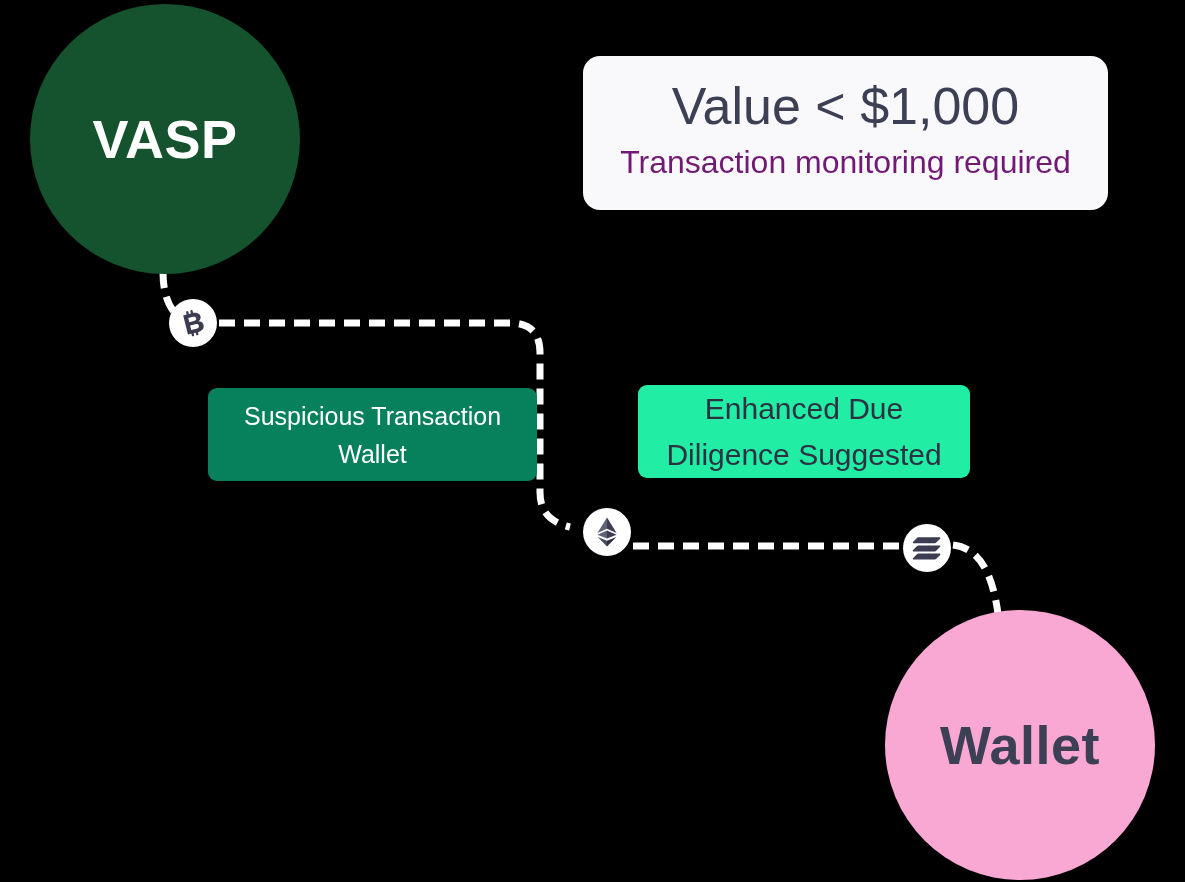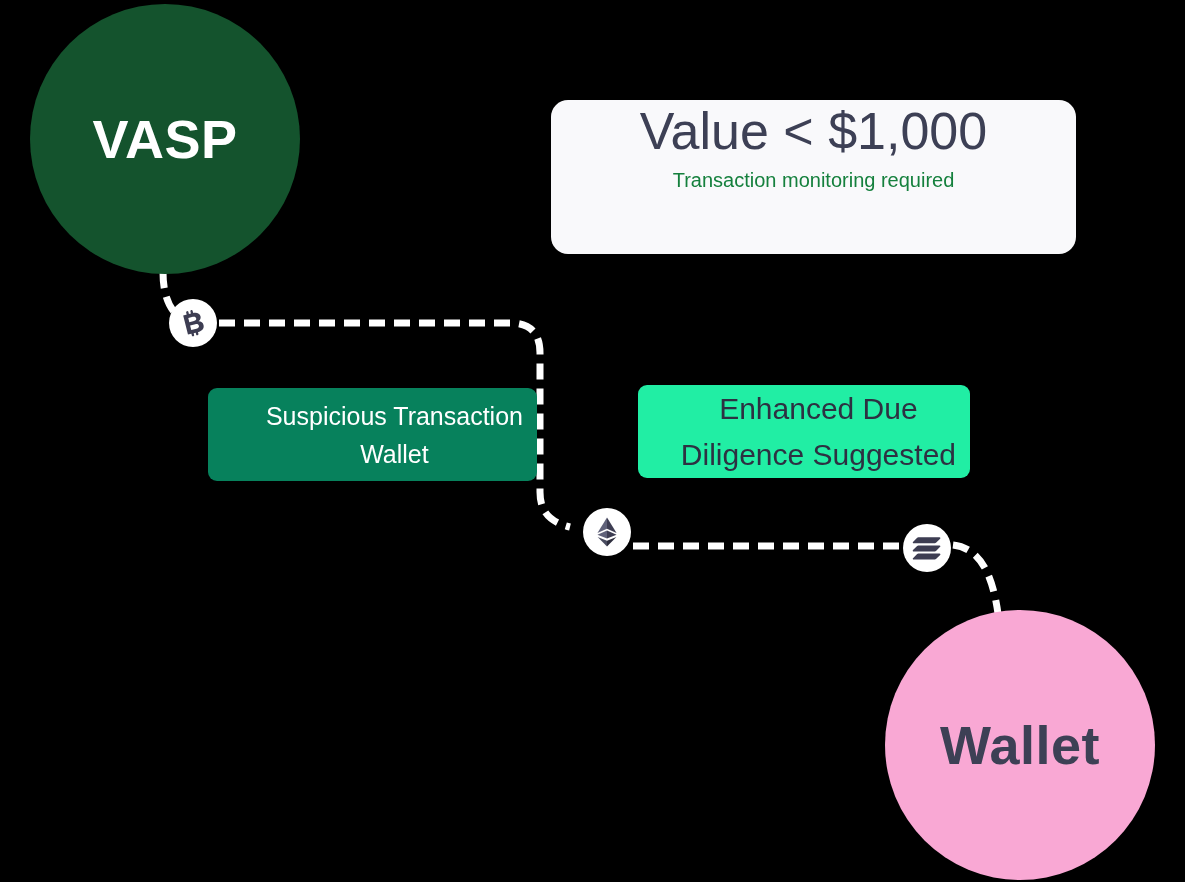--- a/index.html
+++ b/index.html
@@ -59,56 +59,56 @@
     color: #3D4055;
     font-size: 54px;
     font-weight: 700;
     letter-spacing: 0.5px;
     line-height: 1;
   }
 
   
   #callout-card {
     position: absolute;
-    left: 551px;
+    left: 583px;
     top: 56px;
     width: 525px;
     height: 154px;
     background: #F9F9FB;
     border-radius: 17px;
     display: flex;
     flex-direction: column;
     align-items: center;
+    justify-content: center;
     box-sizing: border-box;
     padding: 4px 18px 10px;
-    margin-top: 44px;
   }
   #callout-card .callout-title {
     color: #3D4055;
     font-size: 52px;
     font-weight: 400;
     line-height: 1.05;
     white-space: nowrap;
   }
   #callout-card .callout-subtitle {
-    color: #15803d;
-    font-size: 20px;
+    color: #701a75;
+    font-size: 32px;
     font-weight: 400;
     line-height: 1.2;
     margin-top: 9px;
     white-space: nowrap;
   }
 
   
   .tag-box {
     position: absolute;
     border-radius: 9px;
     display: flex;
     align-items: center;
-    justify-content: flex-end;
+    justify-content: center;
     text-align: center;
     box-sizing: border-box;
     padding: 6px 14px;
   }
   #tag-suspicious {
     left: 208px;
     top: 388px;
     width: 329px;
     height: 93px;
     background: #07815C;

